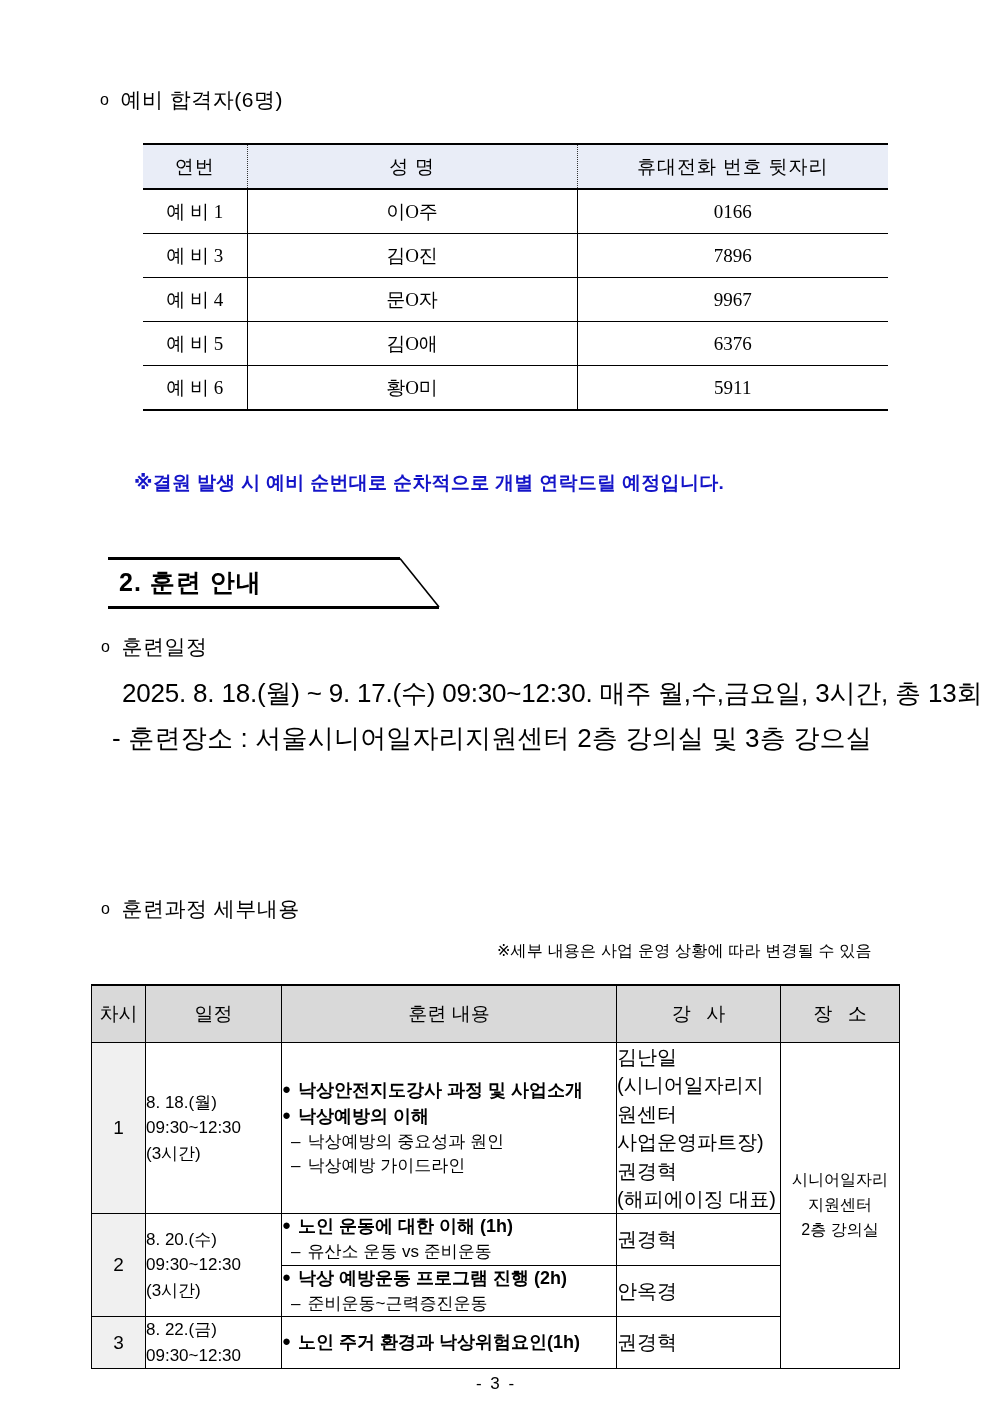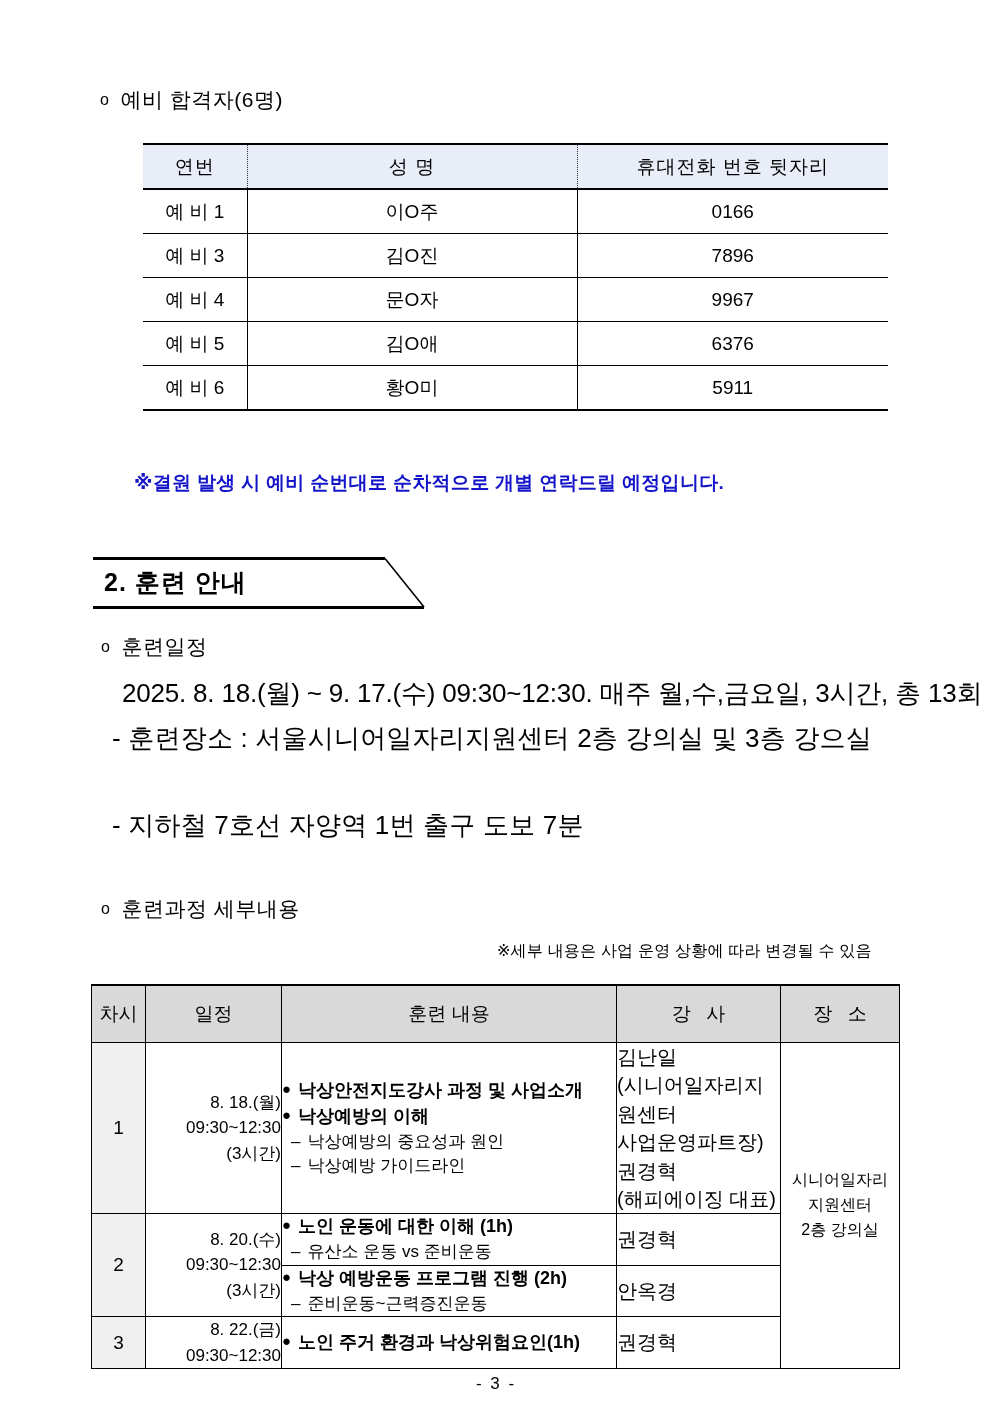--- a/index.html
+++ b/index.html
@@ -43,20 +43,21 @@
     table-layout: fixed;
   }
   #reserve-table th, #reserve-table td {
     text-align: center;
     font-size: 19px;
     font-weight: normal;
     padding: 0;
     height: 43px;
     border-left: 1px solid #000;
     border-right: 1px solid #000;
+    font-family: Liberation Serif, serif;
   }
   #reserve-table thead th {
     background: #e9edf7;
     border-top: 2.5px solid #000;
     border-bottom: 1px solid #000;
     border-left: none;
     border-right: none;
     letter-spacing: 1px;
   }
   #reserve-table thead th.sep {
@@ -85,21 +86,21 @@
     font-size: 19px;
     font-weight: bold;
     color: #1414c8;
     letter-spacing: 0.3px;
     white-space: nowrap;
   }
 
   
   #section-banner {
     position: absolute;
-    left: 93px;
+    left: 108px;
     top: 557px;
     width: 340px;
     height: 52px;
   }
   #section-banner .banner-title {
     position: absolute;
     left: 11px;
     top: 9px;
     font-size: 25px;
     font-weight: bold;
@@ -161,21 +162,21 @@
   .cc-cont  { width: 335px; }
   .cc-lect  { width: 164px; }
   .cc-place { width: 119px; }
 
   td.cell-no {
     background: #f0f0f0;
     text-align: center;
     font-size: 19px;
   }
   td.cell-date {
-    text-align: right;
+    text-align: left;
     font-size: 17px;
     line-height: 1.5;
     padding: 4px 0;
     border-radius: 27px;
   }
   td.cell-content {
     padding: 7px 10px 8px 12px;
     font-size: 18px;
     line-height: 1.44;
   }
@@ -283,21 +284,20 @@
 
   <div class="o-head" style="left:101px; top:633px;">
     <span class="o-mark">o</span><span>훈련일정</span>
   </div>
 
   <div class="body-line small-gap" style="left:122px; top:676px;">2025. 8. 18.(월) ~ 9. 17.(수) 09:30~12:30. 매주 월,수,금요일, 3시간, 총 13회</div>
 
   <div class="body-line" style="left:112px; top:721px;">- 훈련장소 : 서울시니어일자리지원센터 2층 강의실 및 3층 강으실</div>
 
 
-  <div class="body-line" style="left:112px; top:808px;">- 지하철 7호선 자양역 1번 출구 도보 7분</div>
 
   <div class="o-head" style="left:101px; top:895px;">
     <span class="o-mark">o</span><span>훈련과정 세부내용</span>
   </div>
 
   <div id="curriculum-note">※세부 내용은 사업 운영 상황에 따라 변경될 수 있음</div>
 
   <table id="curriculum-table">
     <colgroup>
       <col class="cc-no">

